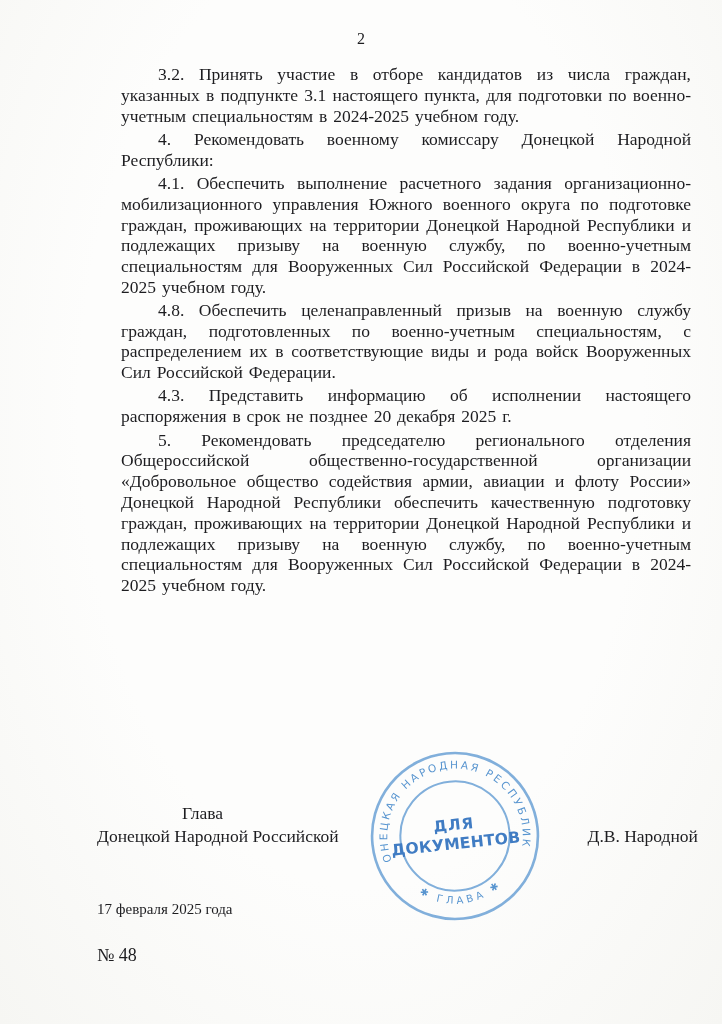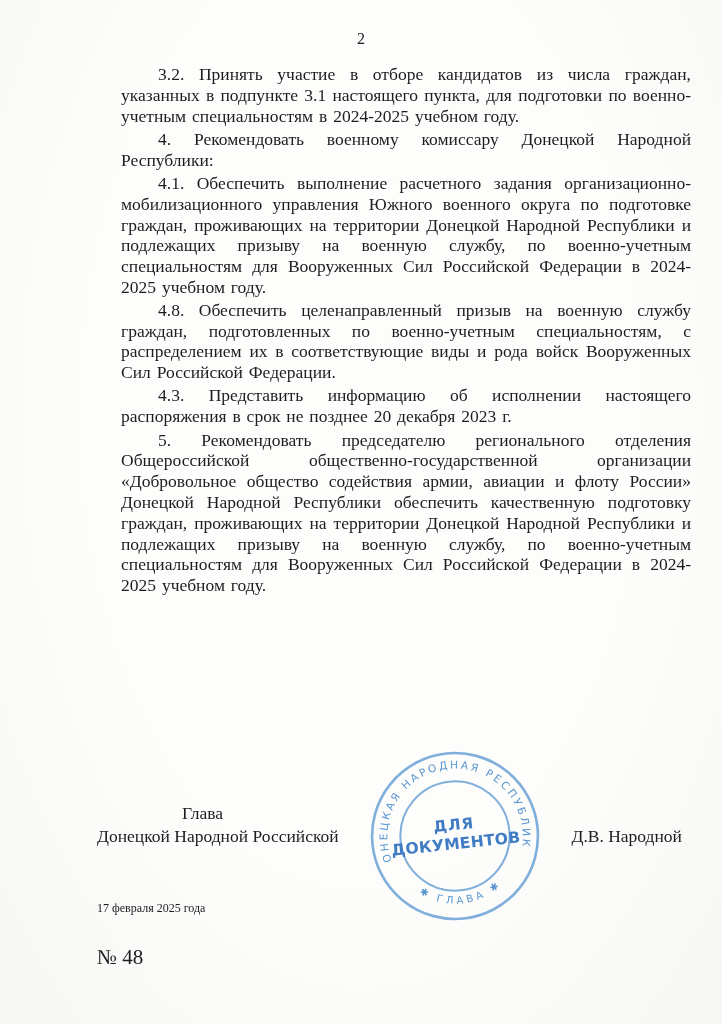--- a/index.html
+++ b/index.html
@@ -34,21 +34,21 @@
     word-spacing: 1.5px;
   }
   .body-text p { margin: 0 0 2px 0; }
   .body-text p.indent { text-indent: 37px; margin-left: 24px; }
   .body-text p.spaced { margin-top: 3px; }
 
   .signature {
     position: absolute;
     left: 97px;
     top: 802px;
-    right: 40px;
+    right: 24px;
     display: flex;
     justify-content: space-between;
     align-items: flex-end;
     font-size: 17.5px;
     line-height: 23px;
   }
   .sig-title { width: 310px; }
   .sig-title .line1 { margin-left: 85px; }
   .sig-name { white-space: nowrap; }
 
@@ -75,42 +75,42 @@
     font-weight: bold;
     fill: var(--stamp-center-color, #3172bf);
   }
   .stamp .stamp-center.l1 { font-size: 15px; letter-spacing: 1px; }
   .stamp .stamp-center.l2 { font-size: 15.5px; letter-spacing: 0.2px; }
 
   .footer-date {
     position: absolute;
     left: 97px;
     top: 901px;
-    font-size: 12px;
+    font-size: 15px;
   }
   .doc-number {
     position: absolute;
     left: 97px;
     top: 945px;
-    font-size: 21px;
+    font-size: 18px;
   }
 </style>
 </head>
 <body>
 
 <div class="page">
 
   <div class="page-number">2</div>
 
   <div class="body-text">
     <p class="indent">3.2. Принять участие в отборе кандидатов из числа граждан, указанных в подпункте 3.1 настоящего пункта, для подготовки по военно-учетным специальностям в 2024-2025 учебном году.</p>
     <p class="indent spaced">4. Рекомендовать военному комиссару Донецкой Народной Республики:</p>
     <p class="indent">4.1. Обеспечить выполнение расчетного задания организационно-мобилизационного управления Южного военного округа по подготовке граждан, проживающих на территории Донецкой Народной Республики и подлежащих призыву на военную службу, по военно-учетным специальностям для Вооруженных Сил Российской Федерации в 2024-2025 учебном году.</p>
     <p class="indent">4.8. Обеспечить целенаправленный призыв на военную службу граждан, подготовленных по военно-учетным специальностям, с распределением их в соответствующие виды и рода войск Вооруженных Сил Российской Федерации.</p>
-    <p class="indent">4.3. Представить информацию об исполнении настоящего распоряжения в срок не позднее 20 декабря 2023 г.</p>
+    <p class="indent">4.3. Представить информацию об исполнении настоящего распоряжения в срок не позднее 20 декабря 2025 г.</p>
     <p class="indent spaced">5. Рекомендовать председателю регионального отделения Общероссийской общественно-государственной организации «Добровольное общество содействия армии, авиации и флоту России» Донецкой Народной Республики обеспечить качественную подготовку граждан, проживающих на территории Донецкой Народной Республики и подлежащих призыву на военную службу, по военно-учетным специальностям для Вооруженных Сил Российской Федерации в 2024-2025 учебном году.</p>
   </div>
 
   <div class="signature">
     <div class="sig-title">
       <div class="line1">Глава</div>
       <div class="line2">Донецкой Народной Российской</div>
     </div>
     <div class="sig-name">Д.В. Народной</div>
   </div>

